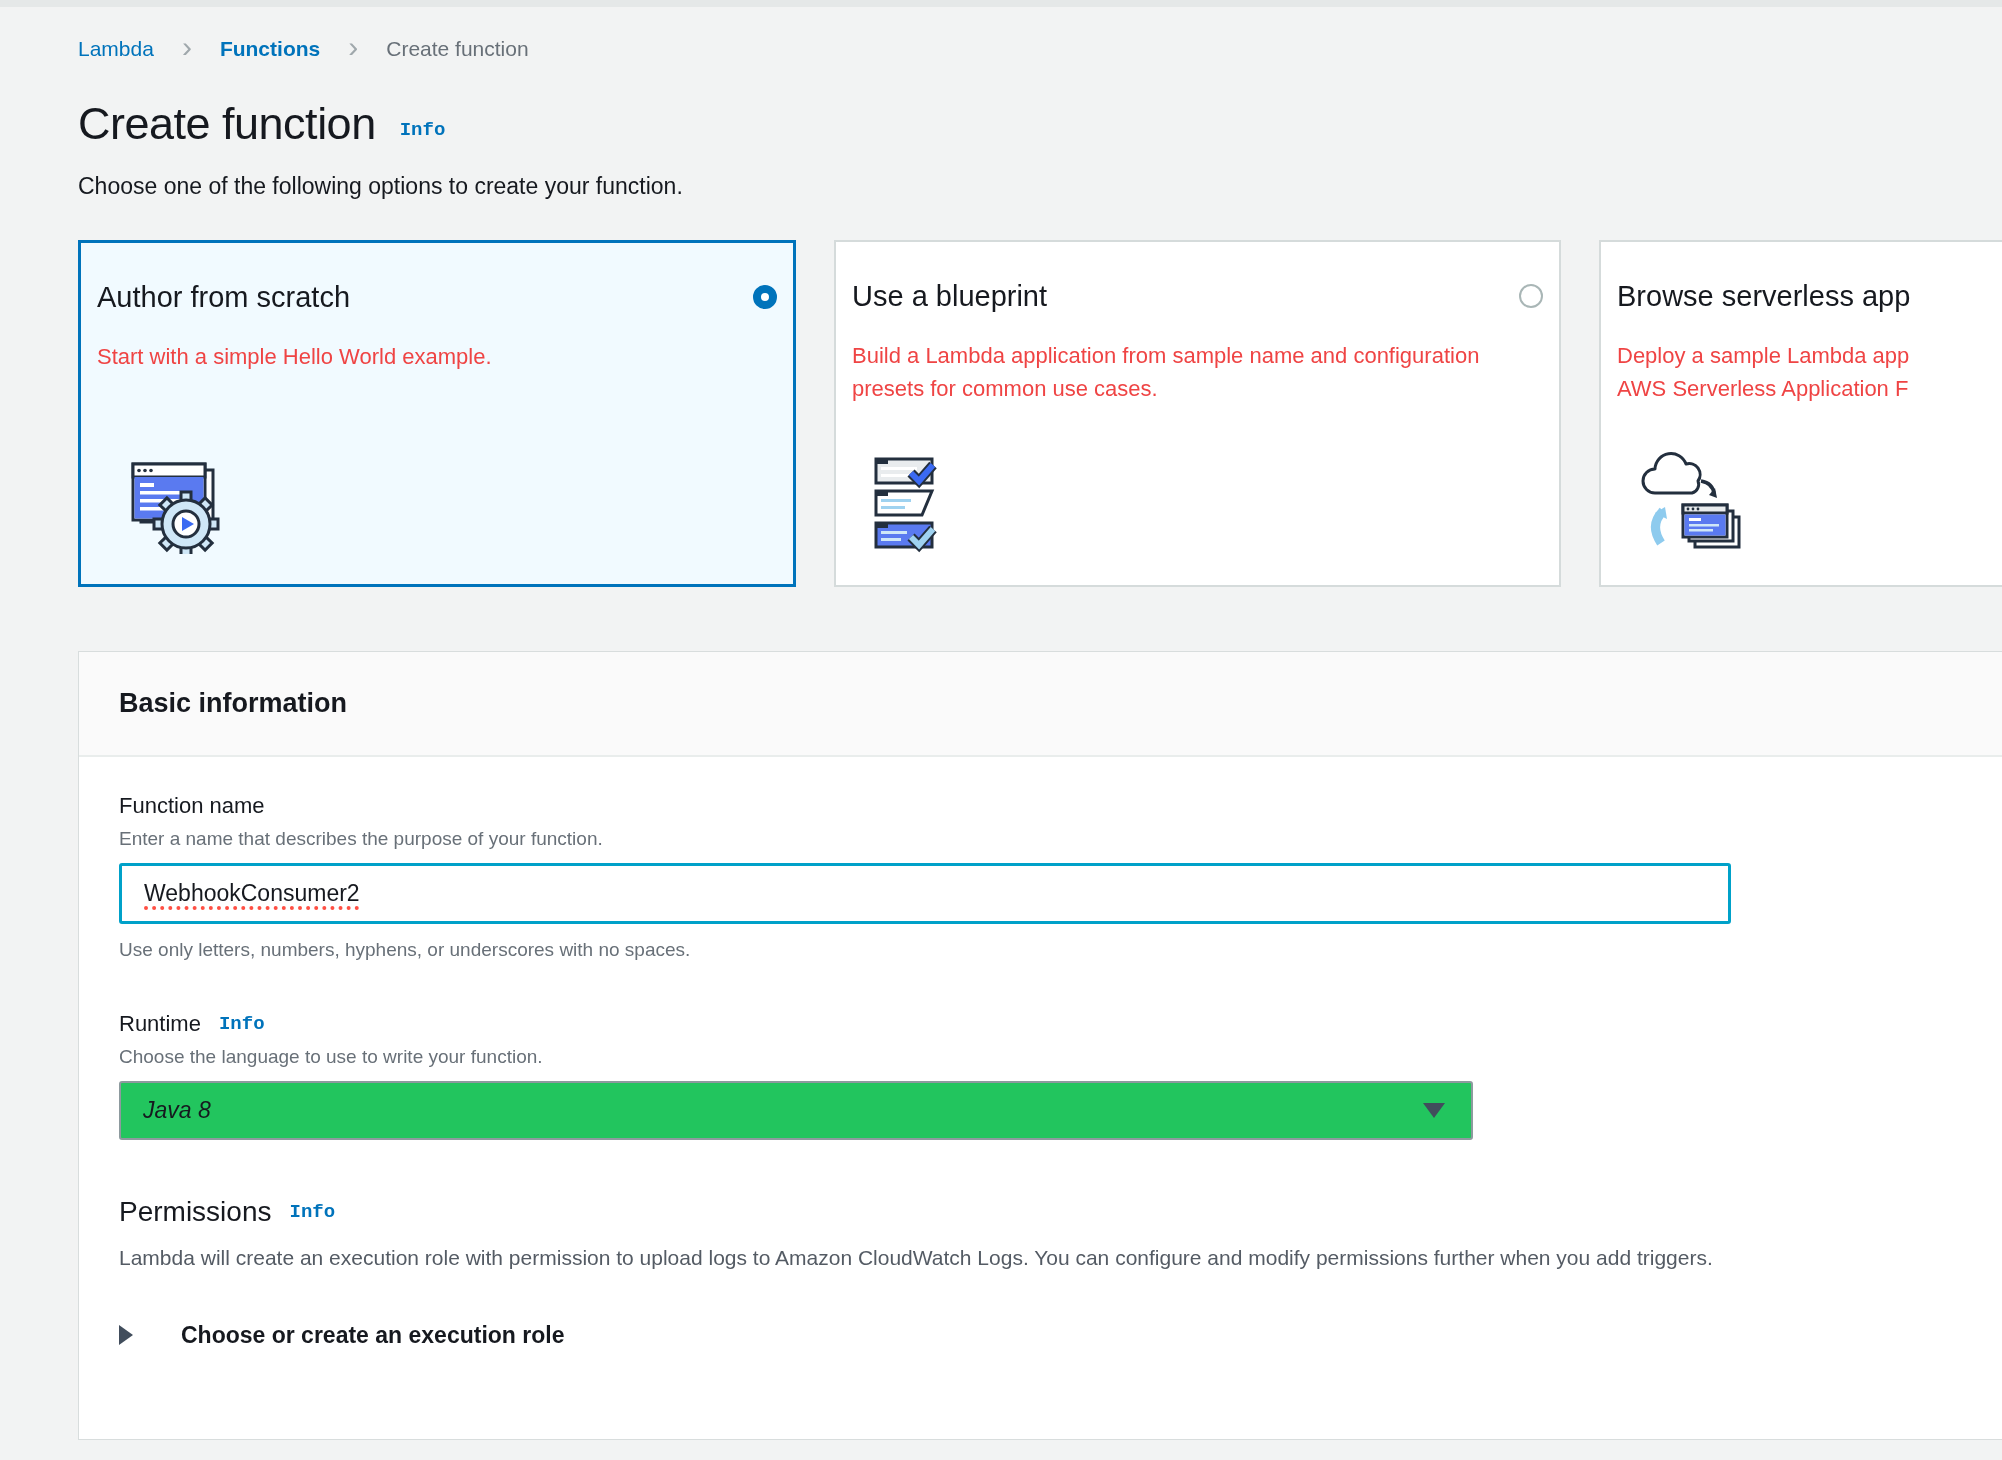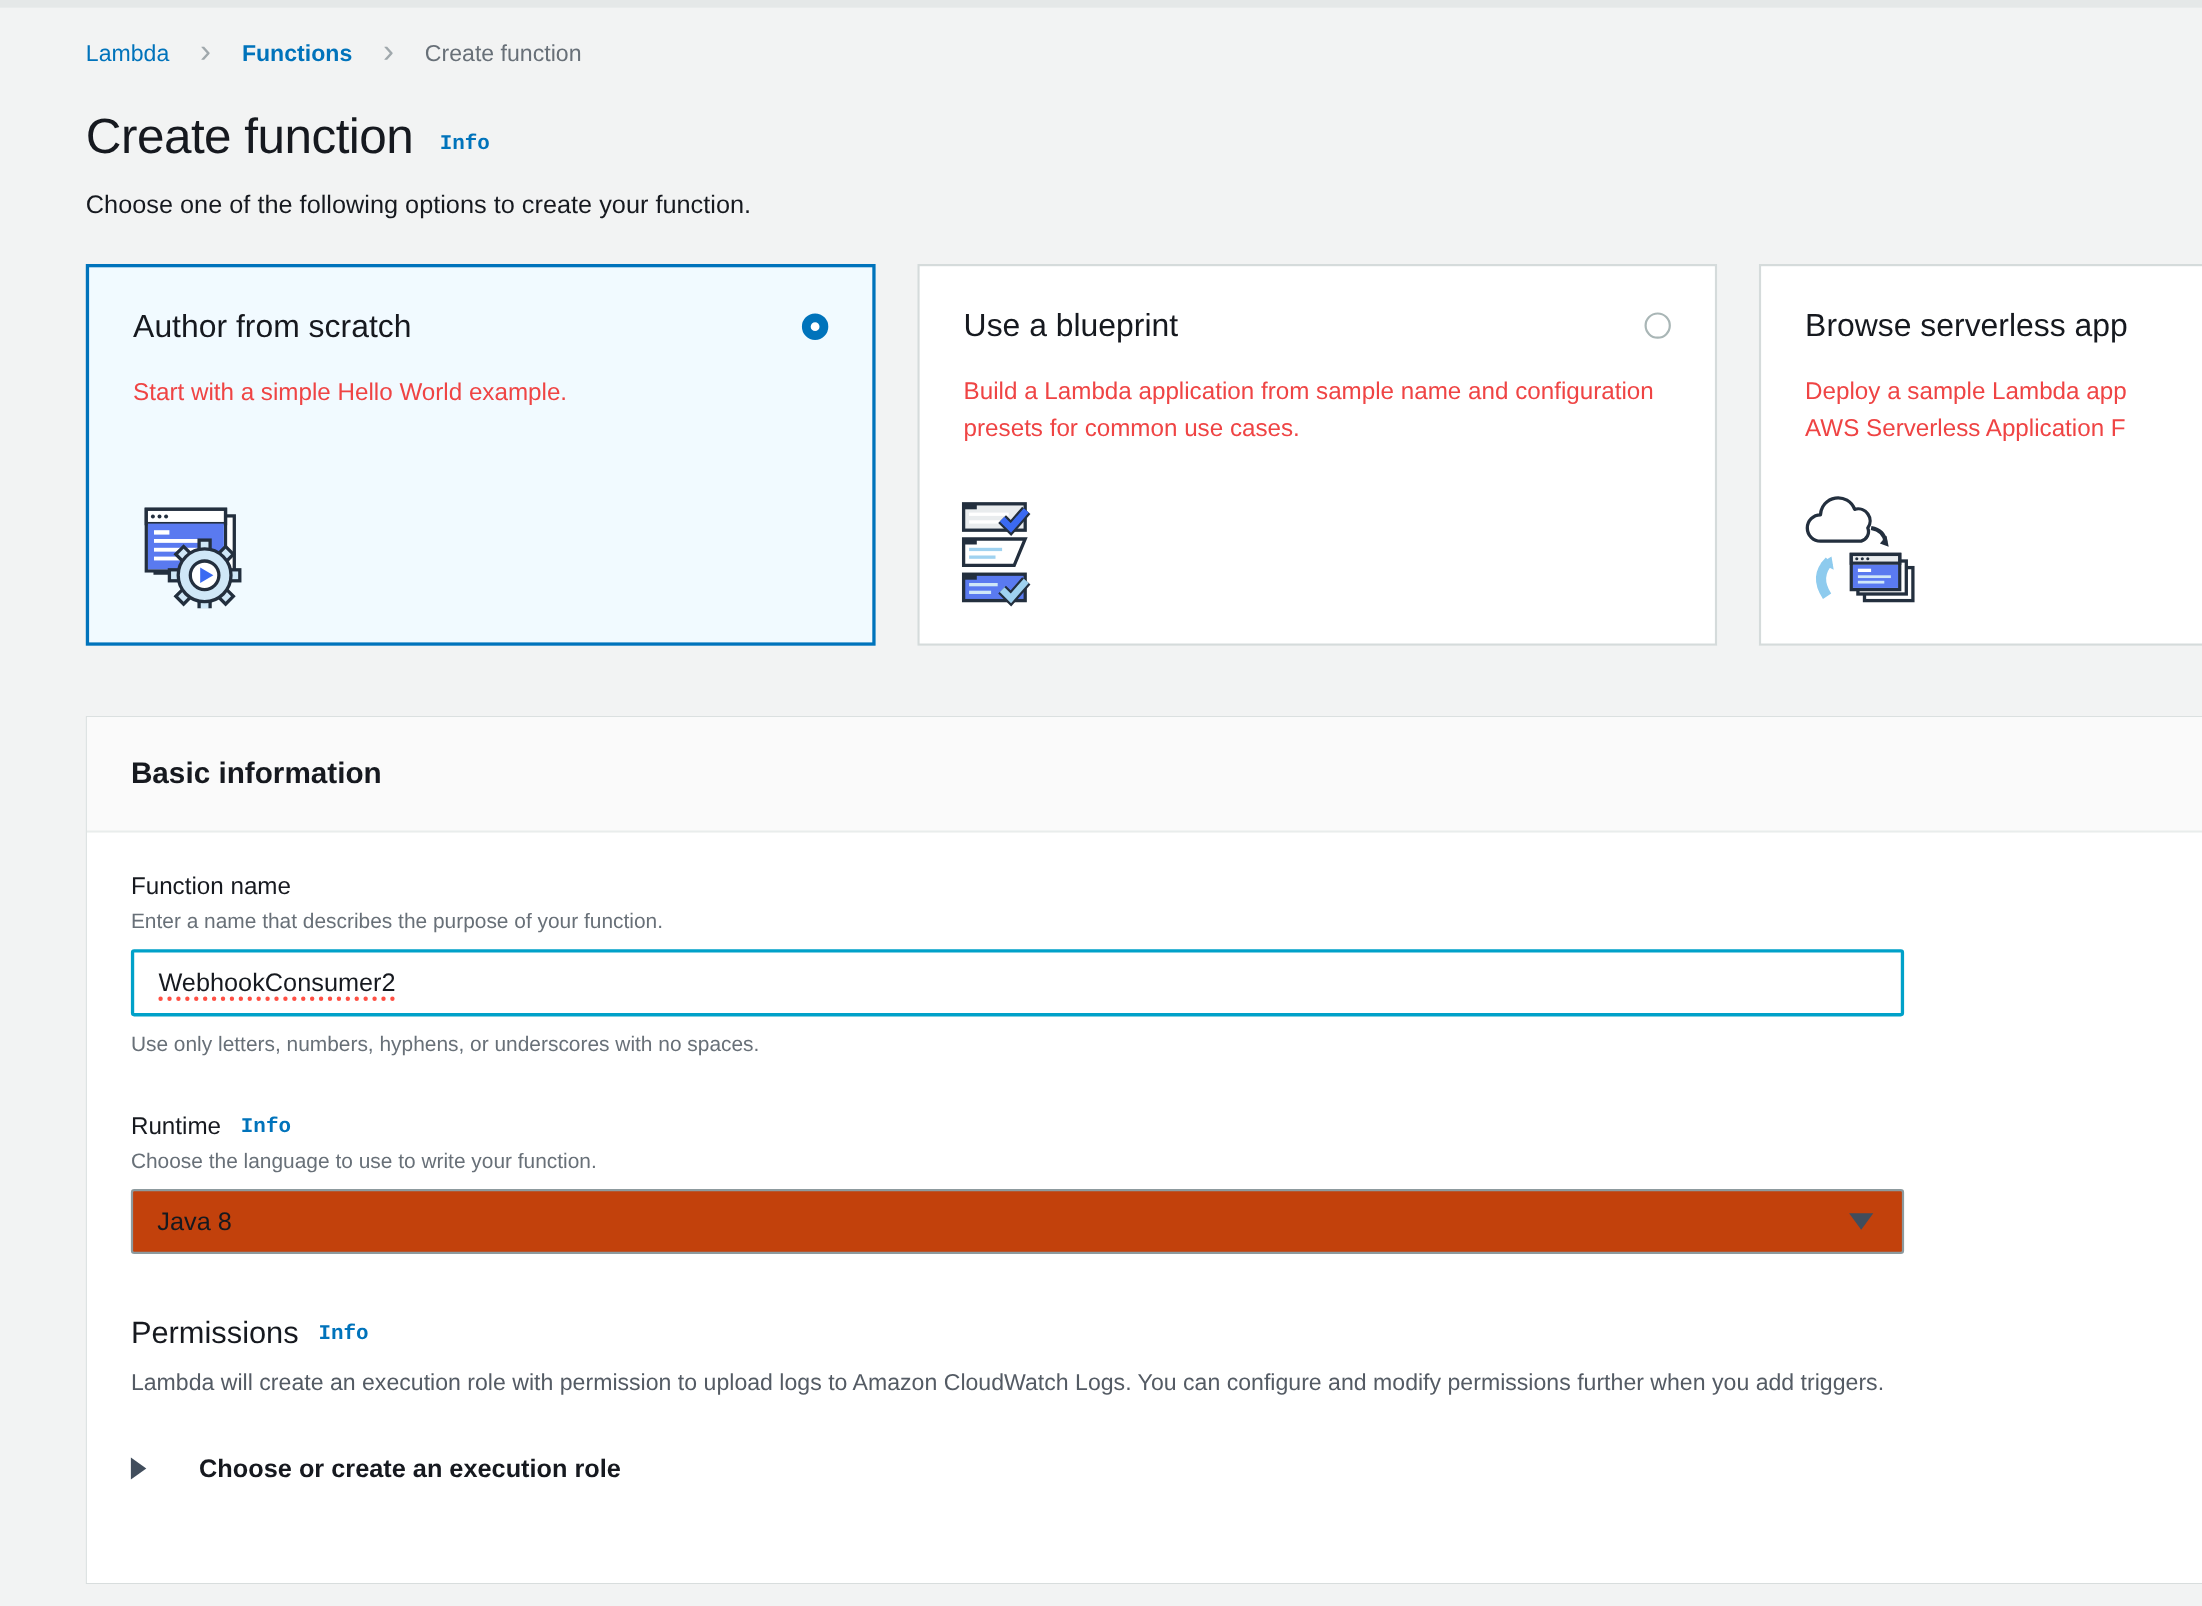--- a/index.html
+++ b/index.html
@@ -23,21 +23,21 @@
   .crumb-current { color:#687078; }
 
   
   .title-row { margin-top:38px; display:flex; align-items:flex-end; gap:24px; }
   .page-title { font-size:45px; font-weight:400; letter-spacing:-0.5px; line-height:1.1; }
   .info-link { color:#0073bb; font-weight:700; font-size:19px; text-decoration:none; cursor:pointer; padding-bottom:8px;font-family:Liberation Mono, monospace; }
   .subtitle { margin-top:24px; font-size:23px; }
 
   
   .cards { margin-top:40px; display:flex; gap:38px; width:2400px; }
-  .card { position:relative; height:347px; background:#ffffff; border:2px solid #d5dbdb; padding:38px 40px; }
+  .card { position:relative; height:347px; background:#ffffff; border:2px solid #d5dbdb; padding:38px 16px; }
   .card.selected { background:#f1faff; border:3px solid #0073bb; }
   .card1 { width:718px; }
   .card2 { width:727px; }
   .card3 { width:731px; }
   .card-title-row { display:flex; justify-content:space-between; align-items:center; }
   .card-title { font-size:29px; }
   .radio { width:24px; height:24px; border-radius:50%; background:#fff; flex:0 0 auto; }
   .radio.on  { border:8px solid #0073bb; }
   .radio.off { border:2px solid #a9b6b6; }
   .card-desc { margin-top:26px; font-size:22px; color:#ef4444; line-height:1.5; }
@@ -56,23 +56,23 @@
   .field-help { margin-top:9px; font-size:19px; color:#687078; }
   .field-constraint { margin-top:15px; font-size:19px; color:#687078; }
 
   .text-input { margin-top:13px; width:1612px; height:61px; background:#fff;
     border:3px solid #00a1c9; border-radius:3px; display:flex; align-items:center;
     padding-left:22px; font-size:23px; cursor:text; }
   .misspelled { text-decoration-line:underline; text-decoration-style:dotted;
     text-decoration-color:#ff5044; text-decoration-thickness:4px; text-underline-offset:6px; }
 
   .runtime-block { margin-top:50px; }
-  .select { margin-top:13px; width:1612px; height:59px; background:#c2410c;
+  .select { margin-top:13px; width:1354px; height:59px; background:#22c55e;
     border:2px solid #8d9a9e; border-radius:3px; display:flex; align-items:center;
-    justify-content:space-between; padding:0 26px 0 22px; font-size:23px; cursor:pointer; }
+    justify-content:space-between; padding:0 26px 0 22px; font-size:23px; cursor:pointer;font-style:italic; }
   .select-caret { width:0; height:0; border-left:11px solid transparent;
     border-right:11px solid transparent; border-top:15px solid #414d5c; }
 
   .permissions-block { margin-top:56px; }
   .perm-title { font-size:28px; }
   .perm-desc { margin-top:18px; font-size:21px; color:#545b64; white-space:nowrap; }
   .expander { margin-top:52px; display:flex; align-items:center; gap:20px; cursor:pointer; }
   .expander-triangle { width:0; height:0; border-top:10px solid transparent;
     border-bottom:10px solid transparent; border-left:14px solid #414d5c; }
   .expander-label { font-size:23px; font-weight:700;margin-left:28px; }

